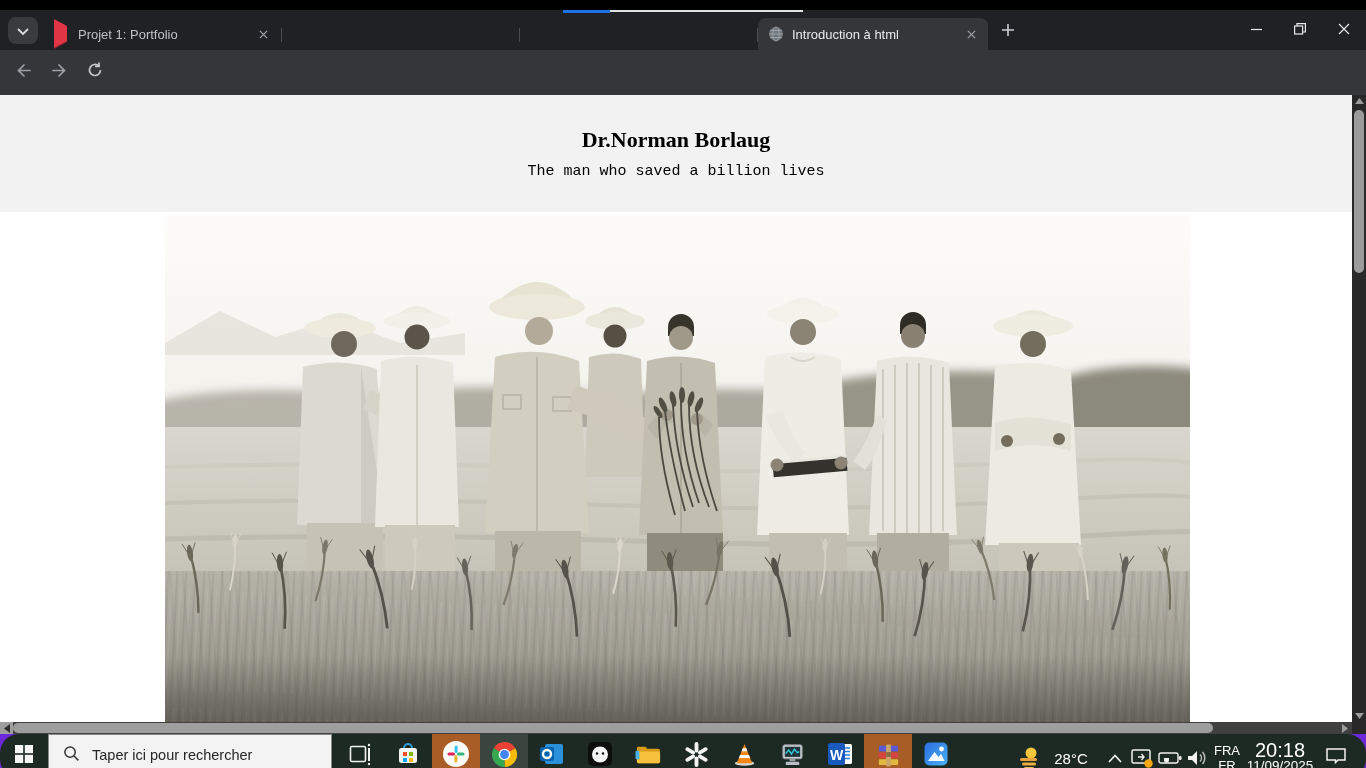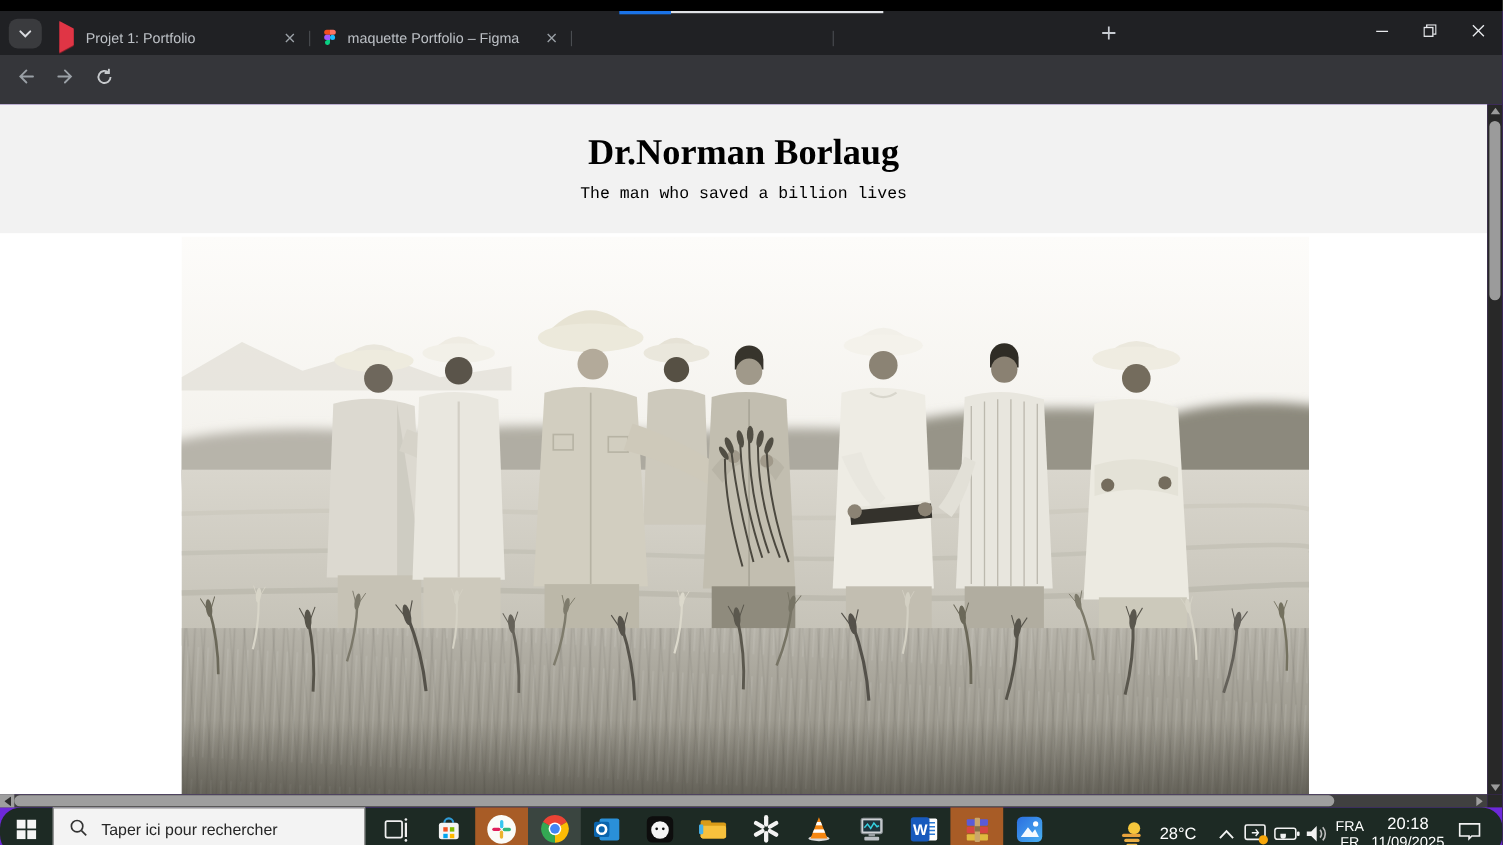--- a/index.html
+++ b/index.html
@@ -44,21 +44,21 @@
   .avatar{position:absolute;left:1294px;top:49px;width:27px;height:27px;border-radius:50%;
       background:#7a4fd0;color:#fff;font-size:13px;font-weight:bold;display:flex;
       align-items:center;justify-content:center;}
   .kebab{position:absolute;left:1333px;top:50px;width:26px;height:26px;display:flex;
       align-items:center;justify-content:center;color:#c7cacd;}
 
   
   .page{position:absolute;left:0;top:85px;width:1352px;height:627px;background:#ffffff;overflow:hidden;}
   .page-header{position:absolute;left:0;top:0;width:100%;height:117px;background:#f2f2f2;
       display:flex;flex-direction:column;align-items:center;justify-content:center;gap:13px;}
-  .page-title{font-family:"Liberation Serif",serif;font-size:33px;font-weight:bold;color:#000;
+  .page-title{font-family:"Liberation Serif",serif;font-size:22px;font-weight:bold;color:#000;
       margin:0;line-height:1;}
   .page-subtitle{font-family:Liberation Mono, monospace;font-size:15px;color:#000;margin:0;line-height:1;}
   .photo{position:absolute;left:165px;top:120px;width:1025px;height:507px;}
 
   
   .vsb{position:absolute;right:0;top:85px;width:14px;height:627px;background:#282828;}
   .vsb-thumb{position:absolute;left:2px;top:15px;width:10px;height:163px;border-radius:5px;background:#9b9b9b;}
   .vsb-arrow{position:absolute;left:0;width:14px;height:12px;display:flex;align-items:center;justify-content:center;}
   .hsb{position:absolute;left:0;top:712px;width:1352px;height:12px;background:#404040;}
   .hsb-thumb{position:absolute;left:13px;top:1px;width:1200px;height:10px;border-radius:5px;background:#9e9e9e;}
@@ -77,21 +77,21 @@
   .search-box input::placeholder{color:#262626;opacity:1;}
   .tile{position:absolute;top:0;width:48px;height:44px;display:flex;align-items:center;justify-content:center;}
   .tile.running::after{content:"";position:absolute;left:8px;right:8px;bottom:0;height:3px;background:#76b9ed;}
   .tile.active-app{background:rgba(255,255,255,0.13);}
   .tile.active-app::after{left:3px;right:3px;background:#9ecdf0;}
   .tile.attention{background:#a85c26;}
   .tray-item{position:absolute;top:0;height:48px;display:flex;align-items:center;justify-content:center;color:#f2f2f2;}
   .tray-text{font-size:15px;color:#fff;}
   .tray-2line{flex-direction:column;justify-content:center;line-height:15px;font-size:13px;color:#fff;text-align:center;}
   .clock{line-height:16px;font-size:13.5px;color:#fff;text-align:center;flex-direction:column;}
-  .clock .t{font-size:15px;}
+  .clock .t{font-size:20px;}
 </style>
 </head>
 <body>
 
 <div class="screen">
 
   <div class="tabstrip">
     <div class="load-line-blue"></div>
     <div class="load-line-white"></div>
 
@@ -107,41 +107,39 @@
       <span class="favicon"><span class="fav-play"></span></span>
       <span class="t-title">Projet 1: Portfolio</span>
       <span class="t-close">
         <svg width="9" height="9" viewBox="0 0 10 10">
             <path d="M1 1 L9 9 M9 1 L1 9" stroke="currentColor" stroke-width="1.4"></path>
           </svg>
       </span>
     </div>
     <div class="tab-divider" style="left:281px;"></div>
 
-    <div class="tab" style="left:282px;width:236px;">
+    <div class="tab-divider" style="left:519px;"></div>
+
+    <div class="tab-divider" style="left:757px;"></div>
+
+    <div class="tab active" style="left:758px;width:230px;">
       <span class="favicon">
         <svg width="16" height="16" viewBox="0 0 16 16">
-          <path d="M5 1 h3 v4.6 H5 a2.3 2.3 0 1 1 0 -4.6Z" fill="#f24e1e"></path>
-          <path d="M8 1 h3 a2.3 2.3 0 1 1 0 4.6 H8 Z" fill="#ff7262"></path>
-          <path d="M5 5.7 h3 v4.6 H5 a2.3 2.3 0 1 1 0 -4.6Z" fill="#a259ff"></path>
-          <circle cx="10.3" cy="8" r="2.3" fill="#1abcfe"></circle>
-          <path d="M5 10.4 h3 v2.3 a2.3 2.3 0 1 1 -3 -2.2Z" fill="#0acf83"></path>
-        </svg>
-      </span>
-      <span class="t-title">maquette Portfolio – Figma</span>
+            <circle cx="8" cy="8" r="7" fill="#70757c"></circle>
+            <ellipse cx="8" cy="8" rx="3.2" ry="7" fill="none" stroke="#9da2a8" stroke-width="1"></ellipse>
+            <path d="M1.3 8 h13.4 M2.3 4.5 h11.4 M2.3 11.5 h11.4" stroke="#9da2a8" stroke-width="1" fill="none"></path>
+          </svg>
+      </span>
+      <span class="t-title">Introduction à html</span>
       <span class="t-close">
         <svg width="9" height="9" viewBox="0 0 10 10">
             <path d="M1 1 L9 9 M9 1 L1 9" stroke="currentColor" stroke-width="1.4"></path>
           </svg>
       </span>
     </div>
-    <div class="tab-divider" style="left:519px;"></div>
-
-    <div class="tab-divider" style="left:757px;"></div>
-
 
     <div class="newtab-btn">
       <span>
         <svg width="14" height="14" viewBox="0 0 14 14">
             <path d="M7 1 V13 M1 7 H13" stroke="currentColor" stroke-width="1.6"></path>
           </svg>
       </span>
     </div>
 
     <div class="winctl" style="left:1234px;">

